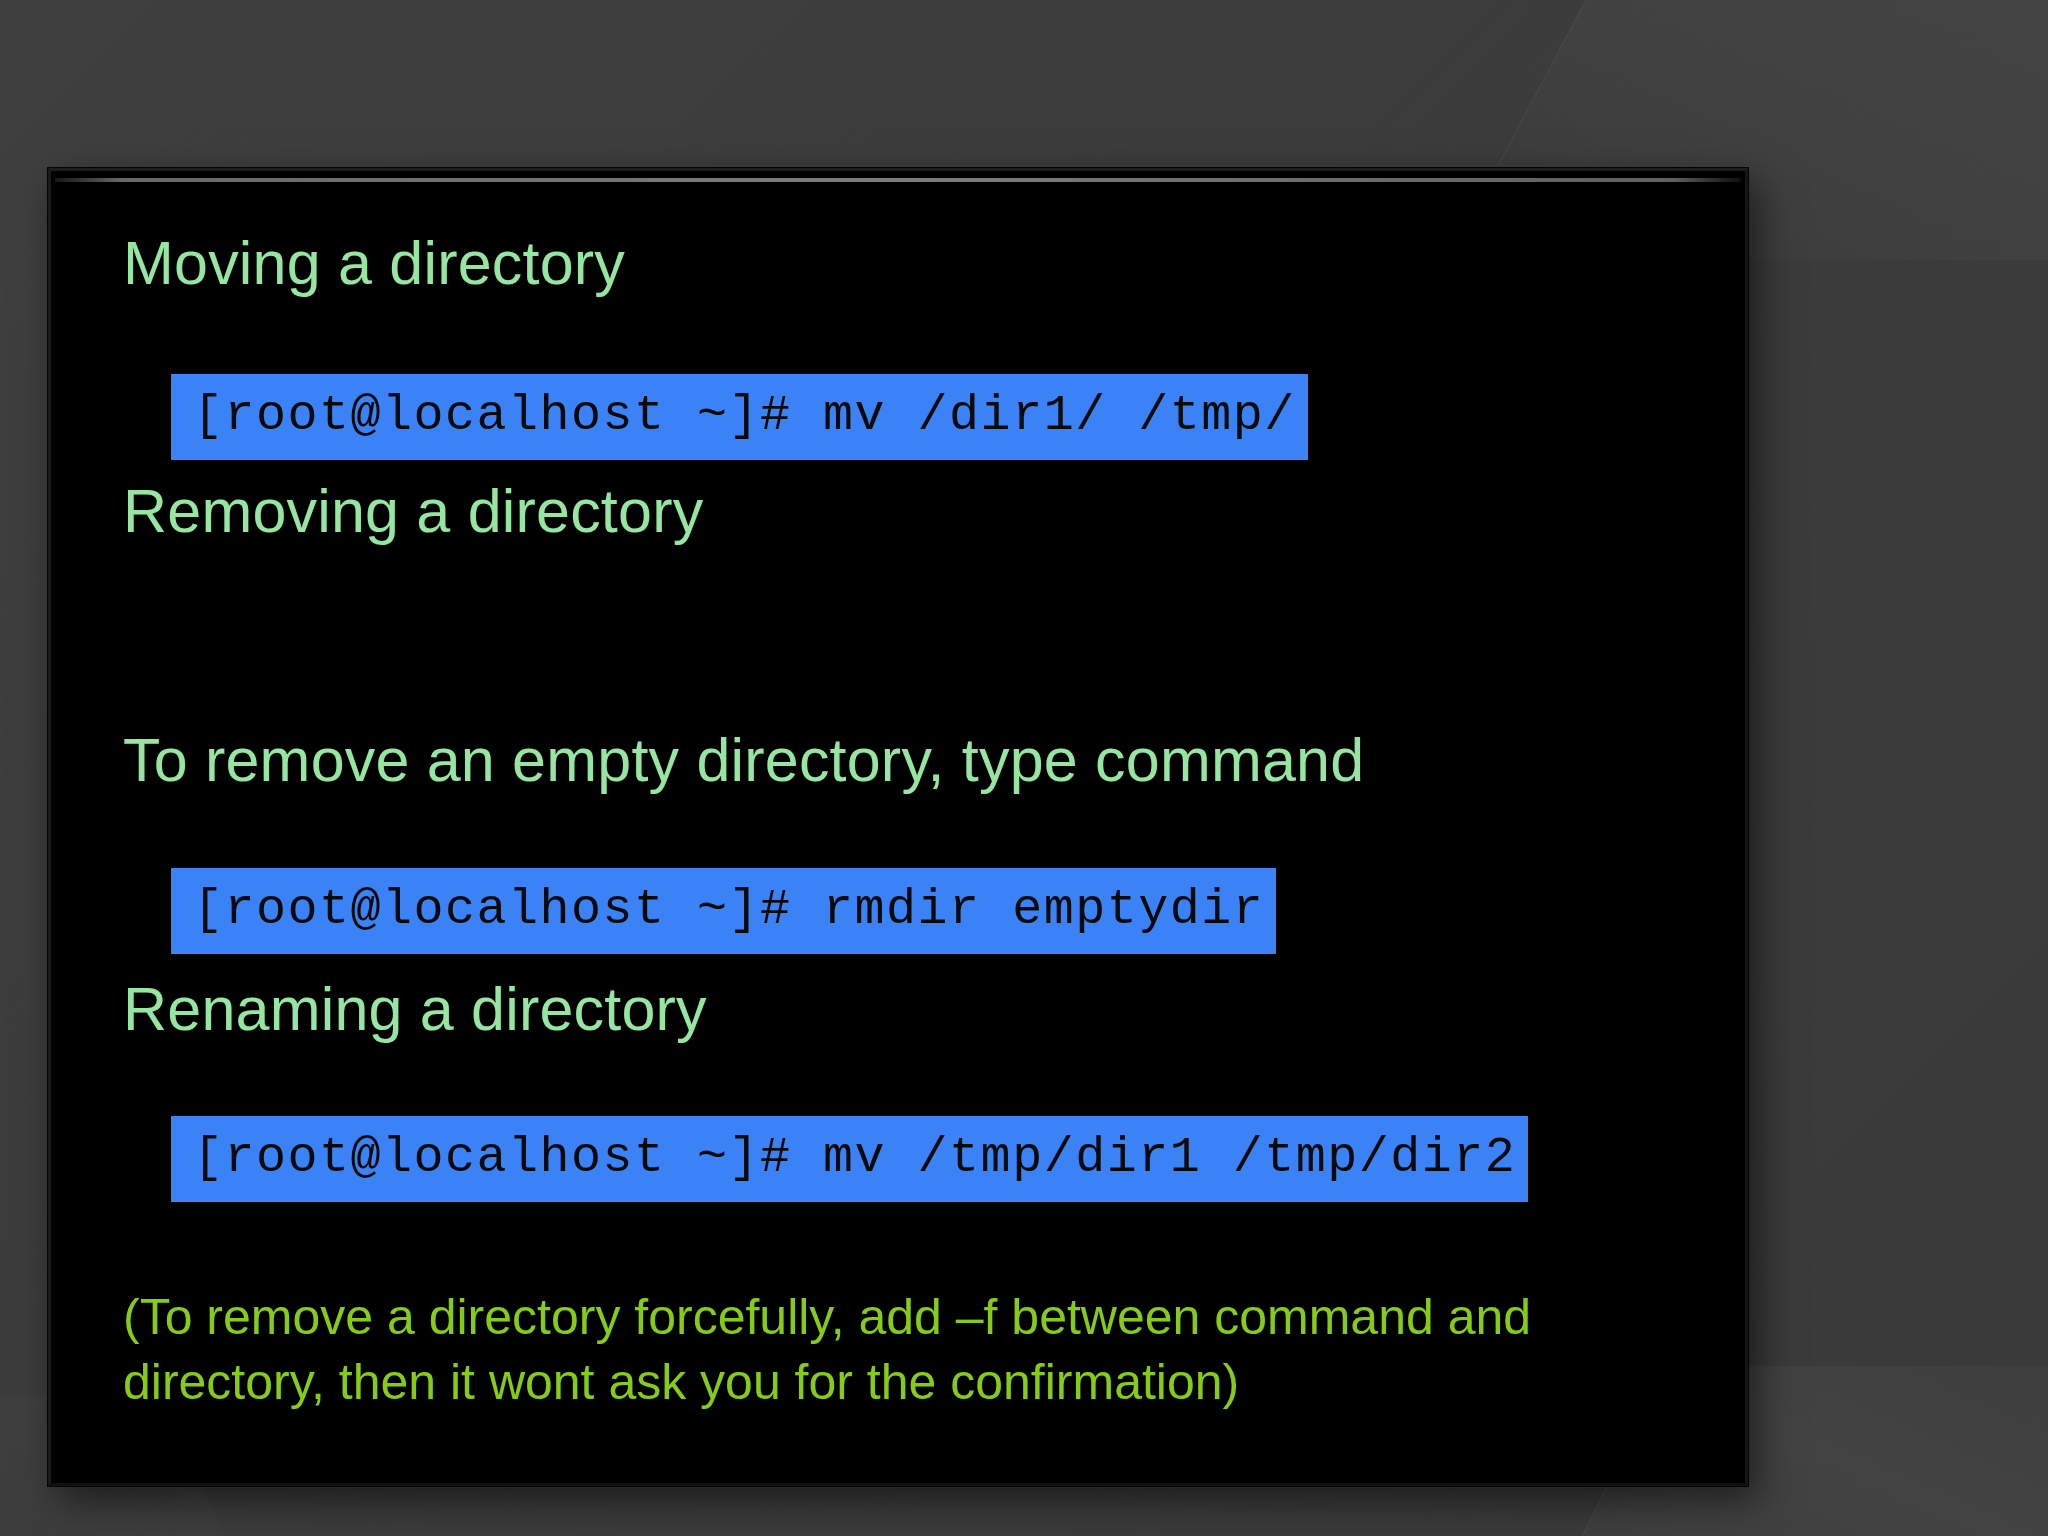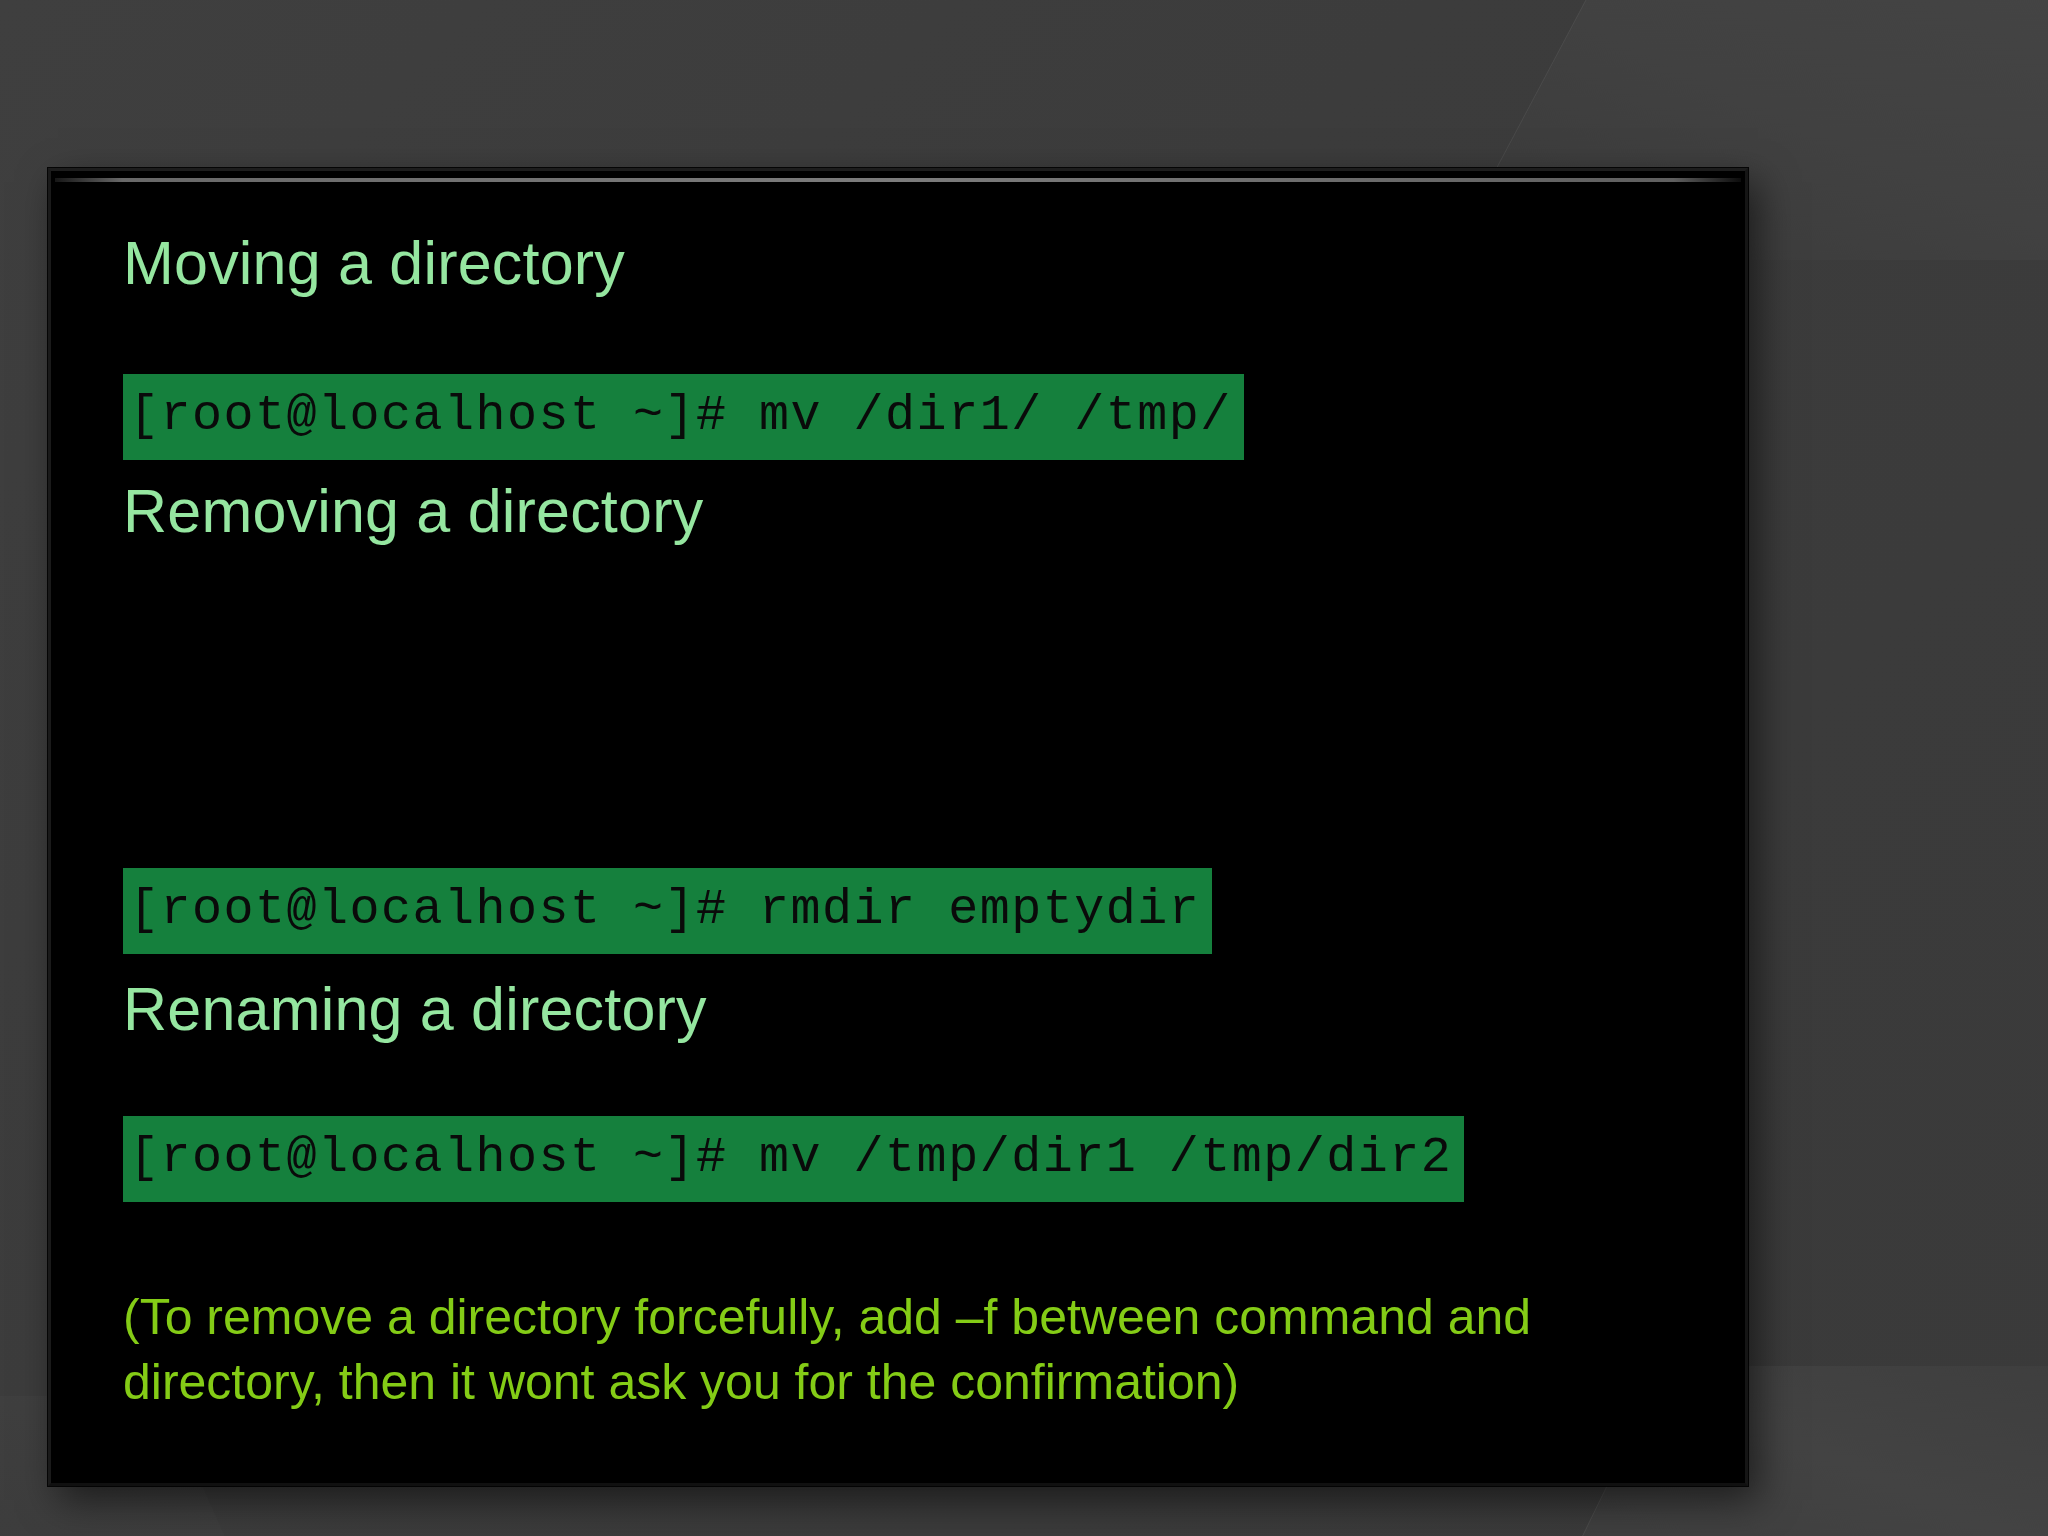--- a/index.html
+++ b/index.html
@@ -126,30 +126,31 @@
     font-size: 61px;
     font-weight: 400;
     letter-spacing: 0.2px;
     line-height: 1.05;
     white-space: nowrap;
     font-family: "Liberation Sans", sans-serif;
   }
 
   .cmd-box {
     display: inline-block;
-    background: #15803d;
+    background: #3b82f6;
     color: #0a0a0a;
     font-family: "Liberation Mono", "DejaVu Sans Mono", monospace;
     font-size: 50px;
     font-weight: 400;
     letter-spacing: 1.5px;
     line-height: 1.36;
-    padding: 8px 12px 10px 6px;
+    padding: 8px 12px 10px 22px;
     white-space: pre;
     box-sizing: border-box;
+    margin-left: 48px;
   }
 
   .footnote {
     position: absolute;
     left: 72px;
     color: #84cc16;
     font-size: 50px;
     font-weight: 400;
     line-height: 1.30;
     width: 1580px;
@@ -184,20 +185,23 @@
         <div class="heading">Moving a directory</div>
       </div>
       <div class="block" id="cmdbox-moving">
         <span class="cmd-box">[root@localhost ~]# mv /dir1/ /tmp/</span>
       </div>
 
       <div class="block" id="heading-removing">
         <div class="heading">Removing a directory</div>
       </div>
 
+      <div class="block" id="heading-empty">
+        <div class="heading">To remove an empty directory, type command</div>
+      </div>
       <div class="block" id="cmdbox-empty">
         <span class="cmd-box">[root@localhost ~]# rmdir emptydir</span>
       </div>
 
       <div class="block" id="heading-renaming">
         <div class="heading">Renaming a directory</div>
       </div>
       <div class="block" id="cmdbox-renaming">
         <span class="cmd-box">[root@localhost ~]# mv /tmp/dir1 /tmp/dir2</span>
       </div>

